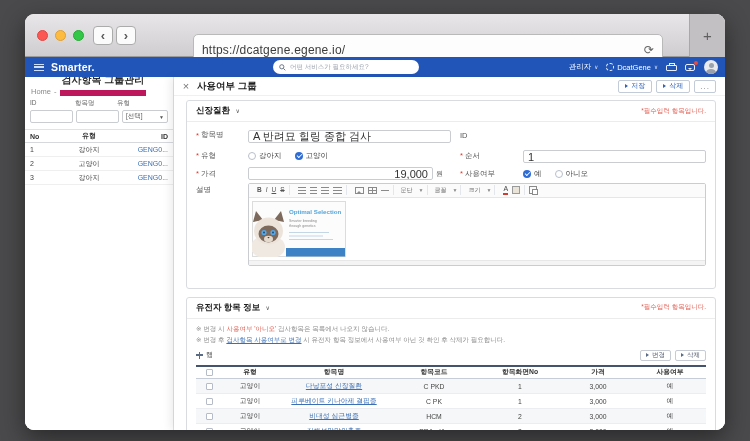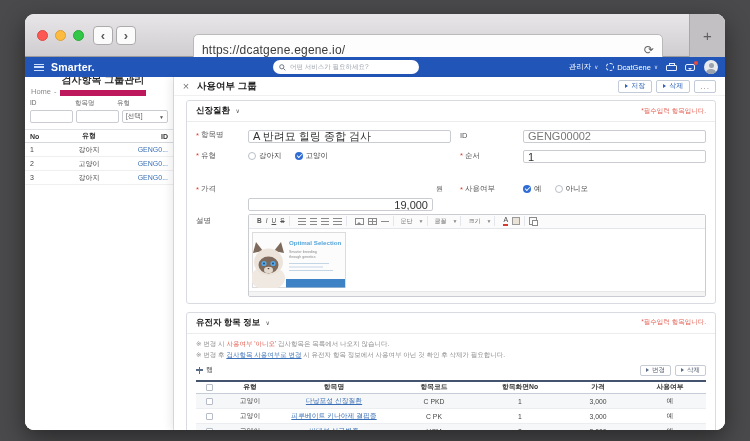--- a/index.html
+++ b/index.html
@@ -104,33 +104,33 @@
 
   .cbody { padding:4px 9px 6px 9px; }
   .frow { display:flex; align-items:center; margin-bottom:2.5px; }
   .flab { width:52px; font-size:7.5px; color:#555; display:flex; gap:2px; align-items:center; }
   .req { color:#e0382e; font-size:7.5px; }
   .fld1 { width:203px; }
   .flab2 { width:63px; margin-left:9px; font-size:7.5px; color:#555; display:flex; gap:2px; align-items:center; }
   .fld2 { flex:1; }
   .tinput { width:100%; height:13px; border:1px solid #c9cdd2; border-radius:2px; font-size:11px; color:#333; padding:0 4px;
             font-family:"Liberation Sans","DejaVu Sans",sans-serif; background:#fff; }
-  .tinput.right { text-align:right;margin-top:31px; }
+  .tinput.right { text-align:right; }
   .pricewrap { width:203px; display:flex; align-items:center; gap:3px; }
   .pricewrap .tinput { width:185px; }
   .unit { font-size:7px; color:#555; }
   .radios { display:flex; gap:13px; align-items:center; }
   .radio { display:flex; align-items:center; gap:3px; font-size:7.5px; color:#444; }
   .rdot { width:8px; height:8px; border-radius:50%; border:1px solid #b8bec8; background:#fff; }
   .rdot.on { border:none; background:#2f6cd6; position:relative; }
   .rdot.on:after { content:""; position:absolute; left:2px; top:2.2px; width:3.5px; height:1.8px;
                    border-left:1px solid #fff; border-bottom:1px solid #fff; transform:rotate(-45deg); }
 
   
-  .erow { align-items:flex-start; margin-bottom:0; }
+  .erow { align-items:flex-start; margin-bottom:16px; }
   .erow .flab { padding-top:2px; }
   .editor { flex:1; border:1px solid #c9cdd2; border-radius:2px; overflow:hidden; }
   .etoolbar { height:14px; background:#fbfbfb; border-bottom:1px solid #e3e6ea; display:flex; align-items:center; padding:0 4px; gap:4px; }
   .eg { display:flex; align-items:center; gap:4px; padding:0 4px; border-right:1px solid #e3e6ea; height:10px; }
   .ebtn { font-size:6.5px; color:#555; line-height:10px; }
   .ebtn.b { font-weight:bold; } .ebtn.i { font-style:italic; }
   .ebtn.u { text-decoration:underline; } .ebtn.s { text-decoration:line-through; }
   .bars { width:8px; height:7px; background:repeating-linear-gradient(#8a8a8a 0 1px, transparent 1px 3px); }
   .bars.c { width:7px; } .bars.r { width:8px; } .bars.j { width:9px; }
   .imgico { width:9px; height:7px; border:1px solid #8a8a8a; position:relative; }
@@ -304,21 +304,20 @@
           <div class="cbody">
             <div class="frow">
               <span class="flab">
                 <span class="req">*</span>
                 <span>항목명</span>
               </span>
               <span class="fld1"><input class="tinput" value="A 반려묘 힐링 종합 검사" style=""></span>
               <span class="flab2">
                   <span>ID</span>
                 </span>
-              <span class="fld2"><input class="tinput" style="color: rgb(119, 119, 119);" value="GENG00002"></span>
             </div>
             <div class="frow">
               <span class="flab">
                 <span class="req">*</span>
                 <span>유형</span>
               </span>
               <span class="fld1 radios">
                 <span class="radio">
                   <span class="rdot"></span>
                   <span>강아지</span>

